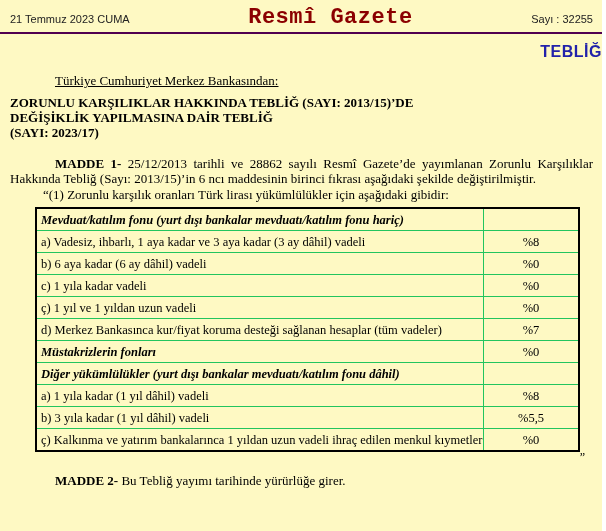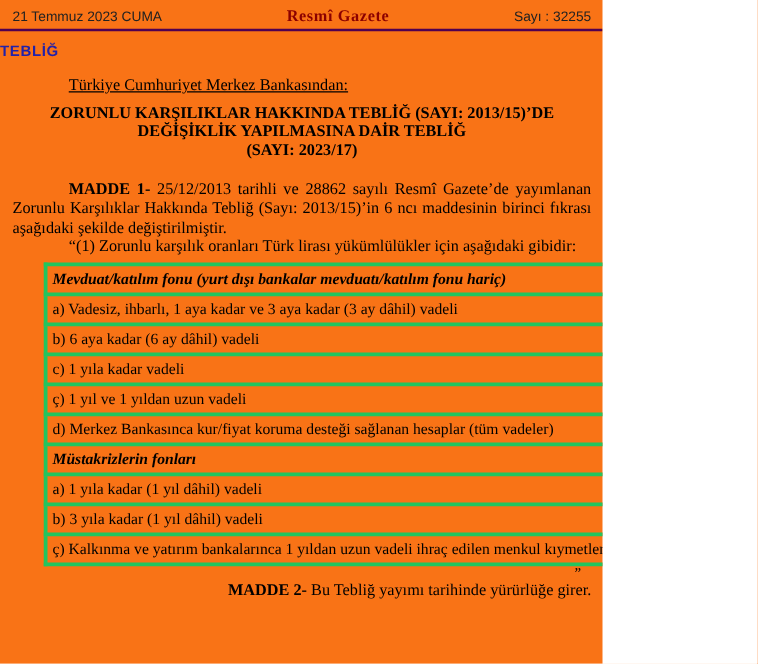--- a/index.html
+++ b/index.html
@@ -1,119 +1,118 @@
 <!DOCTYPE html>
 <html lang="tr"><head>
 <meta charset="utf-8">
 <style>
   html,body{margin:0;padding:0;background:#fff;}
   .page{
     position:relative;
-    width:482px;height:531px;
-    background:#f97316;
+    width:602px;height:531px;
+    background:#fef9c3;
     font-family:"Liberation Serif", serif;
     color:#000;
     overflow:hidden;
     box-sizing:border-box;
   }
   
   .masthead{
     display:flex;
     justify-content:space-between;
     align-items:baseline;
     padding:5px 9px 0 10px;
   }
   .masthead .date,
   .masthead .issue-no{
     font-family:"Liberation Sans", sans-serif;
     font-size:11px;
     color:#222;
     white-space:nowrap;
   }
   .masthead .gazette-title{
-    font-family:Liberation Serif, serif;
-    font-size:13px;
+    font-family:Liberation Mono, monospace;
+    font-size:22px;
     font-weight:bold;
     color:#8B0000;
     letter-spacing:0.5px;
     white-space:nowrap;
   }
   .rule{
     border-top:2px solid #500050;
     margin-top:2px;
     width:100%;
   }
   .section-label{
     margin-top:9px;
-    text-align:left;
+    text-align:right;
     font-family:"Liberation Sans", sans-serif;
-    font-size:12px;
+    font-size:16px;
     font-weight:bold;
     color:#2222AA;
     letter-spacing:0.5px;
   }
   
   .body{
     padding:0 9px 0 10px;
     font-size:13px;
     line-height:15.5px;
   }
   .issuer{
     margin:12px 0 0 0;
     padding-left:45px;
   }
   .issuer .u{ text-decoration:underline; }
   .doc-title{
     margin:6px 0 0 0;
-    text-align:center;
+    text-align:left;
     font-size:13px;
     font-weight:bold;
     line-height:15px;
   }
   .par{
     margin:0;
     text-indent:45px;
   }
   .par.justify{ text-align:justify; }
   .par.first{ margin-top:16px; }
   .quoted-intro{
     margin:0;
     text-indent:33px;
-    text-align:center;
   }
   .b{ font-weight:bold; }
   
   table.rates{
     border-collapse:collapse;
     margin:5px 0 0 25px;
     width:540px;
     table-layout:fixed;
     font-size:12.5px;
     line-height:14px;
     border:2px solid #000;
   }
   table.rates td{
-    border:3px solid #22c55e;
+    border:1px solid #22c55e;
     padding:3px 4px;
     height:15px;
     vertical-align:middle;
     overflow:hidden;
     white-space:nowrap;
   }
   td.lbl{ width:438px; text-align:left; }
   td.val{ width:86px; text-align:center; }
   tr.head-row td.lbl{ font-weight:bold; font-style:italic; }
   .closing-quote{
     text-align:right;
     padding-right:8px;
     font-size:12px;
     line-height:10px;
     height:10px;
   }
-  .articles{ margin-top:1px;text-align:right; }
+  .articles{ margin-top:11px; }
 </style>
 </head>
 <body>
 
 <div class="page">
 
   <header class="masthead">
     <span class="date">21 Temmuz 2023 CUMA</span>
     <span class="gazette-title">Resmî Gazete</span>
     <span class="issue-no">Sayı : 32255</span>
@@ -160,20 +159,24 @@
           <td class="val">%0</td>
         </tr>
         <tr>
           <td class="lbl">d) Merkez Bankasınca kur/fiyat koruma desteği sağlanan hesaplar (tüm vadeler)</td>
           <td class="val">%7</td>
         </tr>
         <tr class="head-row">
           <td class="lbl">Müstakrizlerin fonları</td>
           <td class="val">%0</td>
         </tr>
+        <tr class="head-row">
+          <td class="lbl">Diğer yükümlülükler (yurt dışı bankalar mevduatı/katılım fonu dâhil)</td>
+          <td class="val"></td>
+        </tr>
         <tr>
           <td class="lbl">a) 1 yıla kadar (1 yıl dâhil) vadeli</td>
           <td class="val">%8</td>
         </tr>
         <tr>
           <td class="lbl">b) 3 yıla kadar (1 yıl dâhil) vadeli</td>
           <td class="val">%5,5</td>
         </tr>
         <tr>
           <td class="lbl">ç) Kalkınma ve yatırım bankalarınca 1 yıldan uzun vadeli ihraç edilen menkul kıymetler</td>

